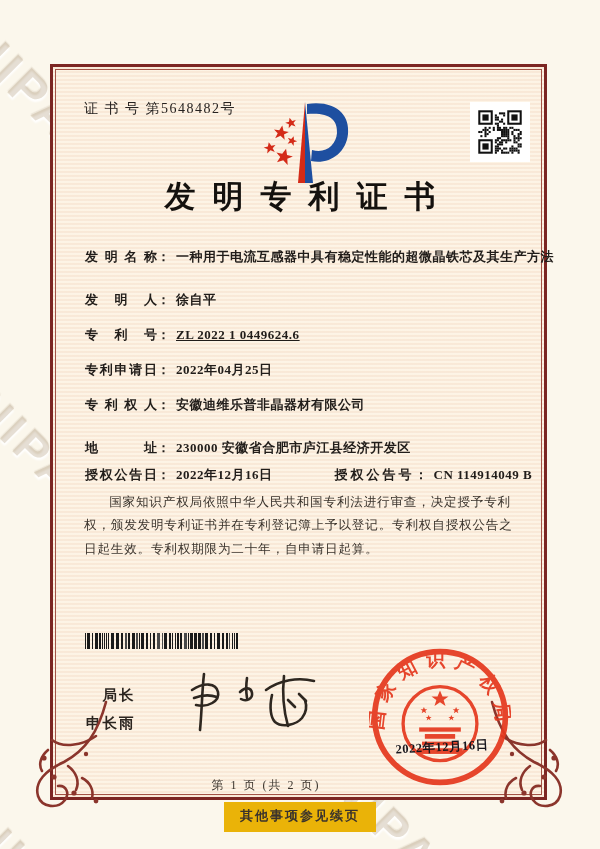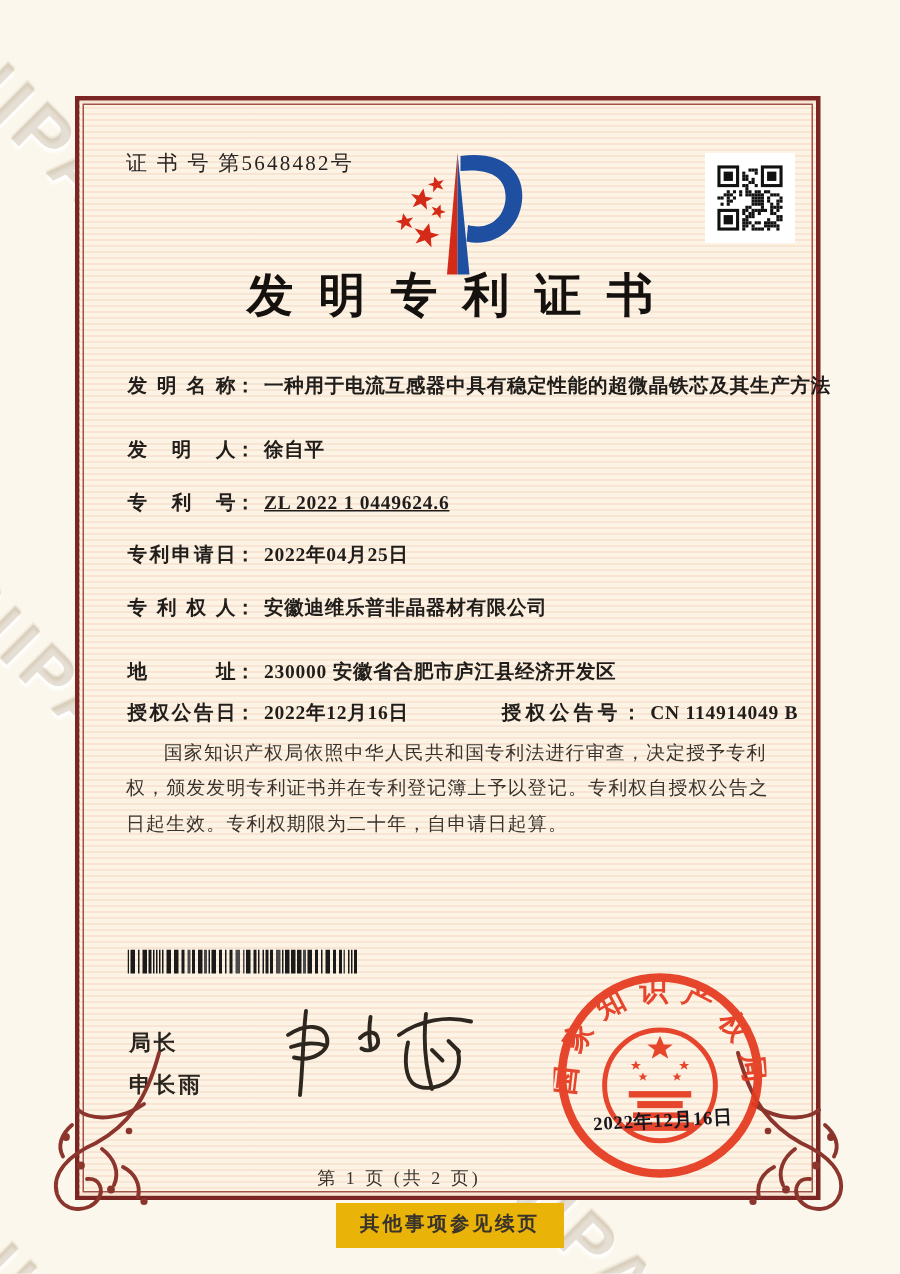--- a/index.html
+++ b/index.html
@@ -42,21 +42,21 @@
   .row .col { display:inline-block; margin-right:6px; }
   .row .val { letter-spacing:0.5px; }
   .row .lab2 { display:inline-block; margin-left:62px; letter-spacing:3px; }
   .paras { position:absolute; left:84px; top:491px; width:434px; z-index:2; }
   .paras p {
     font-size:12.6px; line-height:1.86; text-indent:2em; color:#3a332c;
     font-weight:500; letter-spacing:0.8px;
   }
   .barcode { position:absolute; left:85px; top:633px; z-index:2; }
   .sigblock { position:absolute; left:86px; top:686px; z-index:2; font-size:14.5px; font-weight:bold; color:#2b2520; }
-  .sigblock div { margin-bottom:9px; letter-spacing:2px; }
+  .sigblock div { margin-bottom:9px; letter-spacing:2px;text-align:right; }
   .signature { position:absolute; left:178px; top:668px; z-index:4; }
   .seal { position:absolute; left:369px; top:646px; width:142px; height:142px; z-index:5; opacity:0.93; }
   .seal-date {
     position:absolute; left:374px; top:739px; width:136px; z-index:6;
     font-size:12.5px; font-weight:bold; color:#17161d; letter-spacing:0.5px;
     transform:rotate(-3deg); text-align:center; white-space:nowrap;
   }
   .pageno { position:absolute; left:0; top:777px; width:532px; text-align:center; font-size:12px; color:#3a332c; z-index:2; letter-spacing:2px; }
   .footnote {
     position:absolute; left:50%; top:802px; transform:translateX(-50%);

